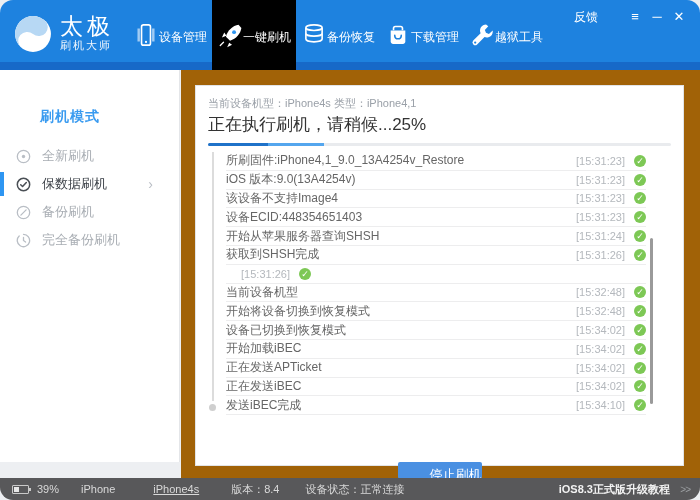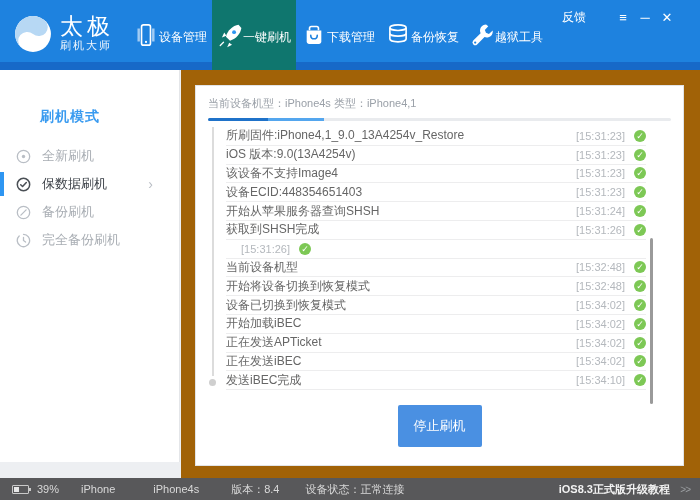--- a/index.html
+++ b/index.html
@@ -1,33 +1,33 @@
 <!DOCTYPE html>
 <html><head>
 <meta charset="utf-8">
 <style>
   * { margin:0; padding:0; box-sizing:border-box; }
   html,body { width:700px; height:500px; overflow:hidden; }
   body { font-family:"Liberation Sans","DejaVu Sans",sans-serif; background:#edeff2; }
-  .app { position:relative; width:700px; height:500px; overflow:hidden; }
+  .app { position:relative; width:700px; height:500px; overflow:hidden;border-radius:13px; }
 
   
   .header { position:absolute; top:0; left:0; width:700px; height:70px; background:#1e82df; }
   .header-strip { position:absolute; bottom:0; left:0; width:100%; height:8px; background:#1769c8; }
   .brand { position:absolute; left:14px; top:14px; display:flex; align-items:center; z-index:2; }
   .brand-icon { width:38px; height:38px; }
   .brand-text { margin-left:8px; color:#fff; }
   .brand-name { font-size:23px; letter-spacing:4px; line-height:24px; font-weight:400; }
   .brand-sub { font-size:11px; letter-spacing:2px; opacity:.92; }
   .nav { position:absolute; left:128px; top:0; height:70px; display:flex; z-index:2; }
   .nav-tab { width:84px; height:70px; display:flex; flex-direction:row; align-items:center; justify-content:center; cursor:pointer; }
-  .nav-tab.active { background:#0f766e; }
+  .nav-tab.active { background:#000000; }
   .nav-tab svg { display:block; }
   .nav-label { margin-top:4px; color:#fff; font-size:12px; }
-  .win-zone { position:absolute; right:22px; top:9px; display:flex; align-items:center; z-index:2; }
+  .win-zone { position:absolute; right:10px; top:9px; display:flex; z-index:2; }
   .feedback { color:#fff; font-size:12px; margin-right:26px; cursor:pointer; }
   .win-btn { color:#fff; font-size:13px; width:22px; text-align:center; cursor:pointer; line-height:16px; }
 
   
   .sidebar { position:absolute; left:0; top:70px; width:180px; bottom:38px; background:#ffffff; border-right:1px solid #e4e6e9; }
   .side-heading { margin:38px 0 16px 40px; color:#3a9bf0; font-size:14px; font-weight:bold; letter-spacing:1px; }
   .side-item { position:relative; height:28px; display:flex; align-items:center; padding-left:16px; color:#a8adb3; font-size:13px; cursor:pointer; }
   .side-item .mode-icon { margin-right:11px; display:flex; color:#b9bec5; }
   .side-item.active { color:#3b4047; }
   .side-item.active .mode-icon { color:#4a4f55; }
@@ -51,21 +51,21 @@
   .timeline-dot { position:absolute; left:13px; bottom:4px; width:7px; height:7px; border-radius:50%; background:#cfcfcf; }
   .log-row { display:flex; align-items:center; height:18.8px; border-bottom:1px solid #ededee; font-size:12px; }
   .log-row:first-child { margin-top:-7px; }
   .log-text { flex:1; color:#666; white-space:nowrap; overflow:hidden; }
   .log-time { width:64px; text-align:right; color:#b4b8bd; font-size:11px; }
   .log-check { margin-left:9px; width:12px; height:12px; border-radius:50%; background:#7dc855; color:#fff; font-size:9px; line-height:12px; text-align:center; flex:none; }
   .log-check::before { content:"✓"; }
   .vscroll { position:absolute; right:30px; top:152px; width:3px; height:166px; background:#9a9a9a; border-radius:2px; cursor:pointer; }
 
   .stop-row { text-align:center; margin-top:15px; }
-  .stop-btn { display:inline-block; width:84px; height:42px; background:#4a90e2; color:#fff; font-size:13px; line-height:26px; text-align:center; border:none; border-radius:2px; cursor:pointer; font-family:inherit; }
+  .stop-btn { display:inline-block; width:84px; height:17px; background:#4a90e2; color:#fff; font-size:13px; line-height:26px; text-align:right; border:none; border-radius:2px; cursor:pointer; font-family:inherit;margin-top:32px; }
 
   
   .statusbar { position:absolute; left:0; bottom:0; width:700px; height:22px; background:#58585a; display:flex; align-items:center; color:#d9d9d9; font-size:11px; }
   .battery { position:relative; margin-left:12px; width:17px; height:9px; border:1px solid #c9c9c9; border-radius:1px; }
   .battery::after { content:""; position:absolute; right:-3px; top:2px; width:2px; height:3px; background:#c9c9c9; }
   .battery-fill { position:absolute; left:1px; top:1px; bottom:1px; width:35%; background:#e8e8e8; }
   .sb-item { margin-left:22px; }
   .sb-tutorial { position:absolute; right:30px; color:#f2f2f2; font-weight:bold; cursor:pointer; }
   .sb-arrow { position:absolute; right:10px; color:#9b9ea1; font-size:10px; letter-spacing:-1px; cursor:pointer; }
 </style>
@@ -105,33 +105,33 @@
           <path d="M26.5 3.5 c-7 1 -13.5 7 -15.5 14.5 l5 5 C23.5 21 29 14.5 30 7.5 z" fill="#fff"></path>
           <circle cx="21" cy="12.5" r="2.4" fill="#2e96f2"></circle>
           <path d="M11.5 17 l-5.5 2 3-6 z" fill="#fff"></path>
           <path d="M15 25.5 l-2.5 5.5 6-3 z" fill="#fff"></path>
           <path d="M8 25 l-4 4" stroke="#fff" stroke-width="1.6" fill="none" stroke-linecap="round"></path>
         </svg>
         <div class="nav-label">一键刷机</div>
       </div>
       <div class="nav-tab">
         <svg width="26" height="26" viewBox="0 0 32 32">
+          <ellipse cx="16" cy="7" rx="10" ry="3.4" fill="none" stroke="#fff" stroke-width="2"></ellipse>
+          <path d="M6 7 v7 c0 1.9 4.5 3.4 10 3.4 s10 -1.5 10 -3.4 v-7" fill="none" stroke="#fff" stroke-width="2"></path>
+          <path d="M6 14 v7 c0 1.9 4.5 3.4 10 3.4 s10 -1.5 10 -3.4 v-7" fill="none" stroke="#fff" stroke-width="2"></path>
+        </svg>
+        <div class="nav-label">备份恢复</div>
+      </div>
+      <div class="nav-tab">
+        <svg width="26" height="26" viewBox="0 0 32 32">
           <path d="M7 10.5 h18 v13.5 c0 2 -1.4 3 -3 3 H10 c-1.6 0 -3 -1 -3 -3 z" fill="#fff"></path>
           <path d="M10.5 10 v-2.3 c0 -1.3 1 -2.2 2.2 -2.2 h6.6 c1.2 0 2.2 .9 2.2 2.2 V10" fill="none" stroke="#fff" stroke-width="2"></path>
           <path d="M12 16.5 c0 5.5 8 5.5 8 0" fill="none" stroke="#1e82df" stroke-width="2" stroke-linecap="round"></path>
         </svg>
         <div class="nav-label">下载管理</div>
-      </div>
-      <div class="nav-tab">
-        <svg width="26" height="26" viewBox="0 0 32 32">
-          <ellipse cx="16" cy="7" rx="10" ry="3.4" fill="none" stroke="#fff" stroke-width="2"></ellipse>
-          <path d="M6 7 v7 c0 1.9 4.5 3.4 10 3.4 s10 -1.5 10 -3.4 v-7" fill="none" stroke="#fff" stroke-width="2"></path>
-          <path d="M6 14 v7 c0 1.9 4.5 3.4 10 3.4 s10 -1.5 10 -3.4 v-7" fill="none" stroke="#fff" stroke-width="2"></path>
-        </svg>
-        <div class="nav-label">备份恢复</div>
       </div>
       <div class="nav-tab">
         <svg width="26" height="26" viewBox="0 0 32 32">
           <path d="M21 3 a7.5 7.5 0 0 0 -6.7 10.8 L5.2 22.9 a3.4 3.4 0 0 0 4.8 4.8 l9.1 -9.1 A7.5 7.5 0 0 0 29.2 10.5 l-4.7 4.2 -3.6 -1.4 -1.4 -3.6 4.2 -4.5 z" fill="#fff"></path>
           <circle cx="7.6" cy="25.3" r="1.4" fill="#1e82df"></circle>
         </svg>
         <div class="nav-label">越狱工具</div>
       </div>
     </div>
 
@@ -185,20 +185,21 @@
           </svg>
       </span>
       <span>完全备份刷机</span>
     </div>
 
   </div>
 
   <div class="content">
     <div class="card">
       <div class="device-info">当前设备机型：iPhone4s 类型：iPhone4,1</div>
+      <div class="status-title">正在执行刷机，请稍候...25%</div>
       <div class="progress">
         <div class="progress-fill" id="progress-fill" style="width: 25%;"></div>
       </div>
 
       <div class="log-wrap">
         <div class="timeline"></div>
         <div class="timeline-dot"></div>
 
         <div class="log-row">
           <span class="log-text">所刷固件:iPhone4,1_9.0_13A4254v_Restore</span>
@@ -278,20 +279,20 @@
       </div>
     </div>
   </div>
 
   <div class="statusbar">
     <span class="battery">
         <span class="battery-fill"></span>
       </span>
     <span class="sb-item" style="margin-left:8px;">39%</span>
     <span class="sb-item">iPhone</span>
-    <span class="sb-item" style="margin-left:38px;">iPhone4s</span>
+    <span class="sb-item" style="margin-left:38px;text-decoration:underline;">iPhone4s</span>
     <span class="sb-item" style="margin-left:32px;">版本：8.4</span>
     <span class="sb-item" style="margin-left:26px;">设备状态：正常连接</span>
     <span class="sb-tutorial">iOS8.3正式版升级教程</span>
     <span class="sb-arrow">&gt;&gt;</span>
   </div>
 
 </div>
 
 </body></html>

